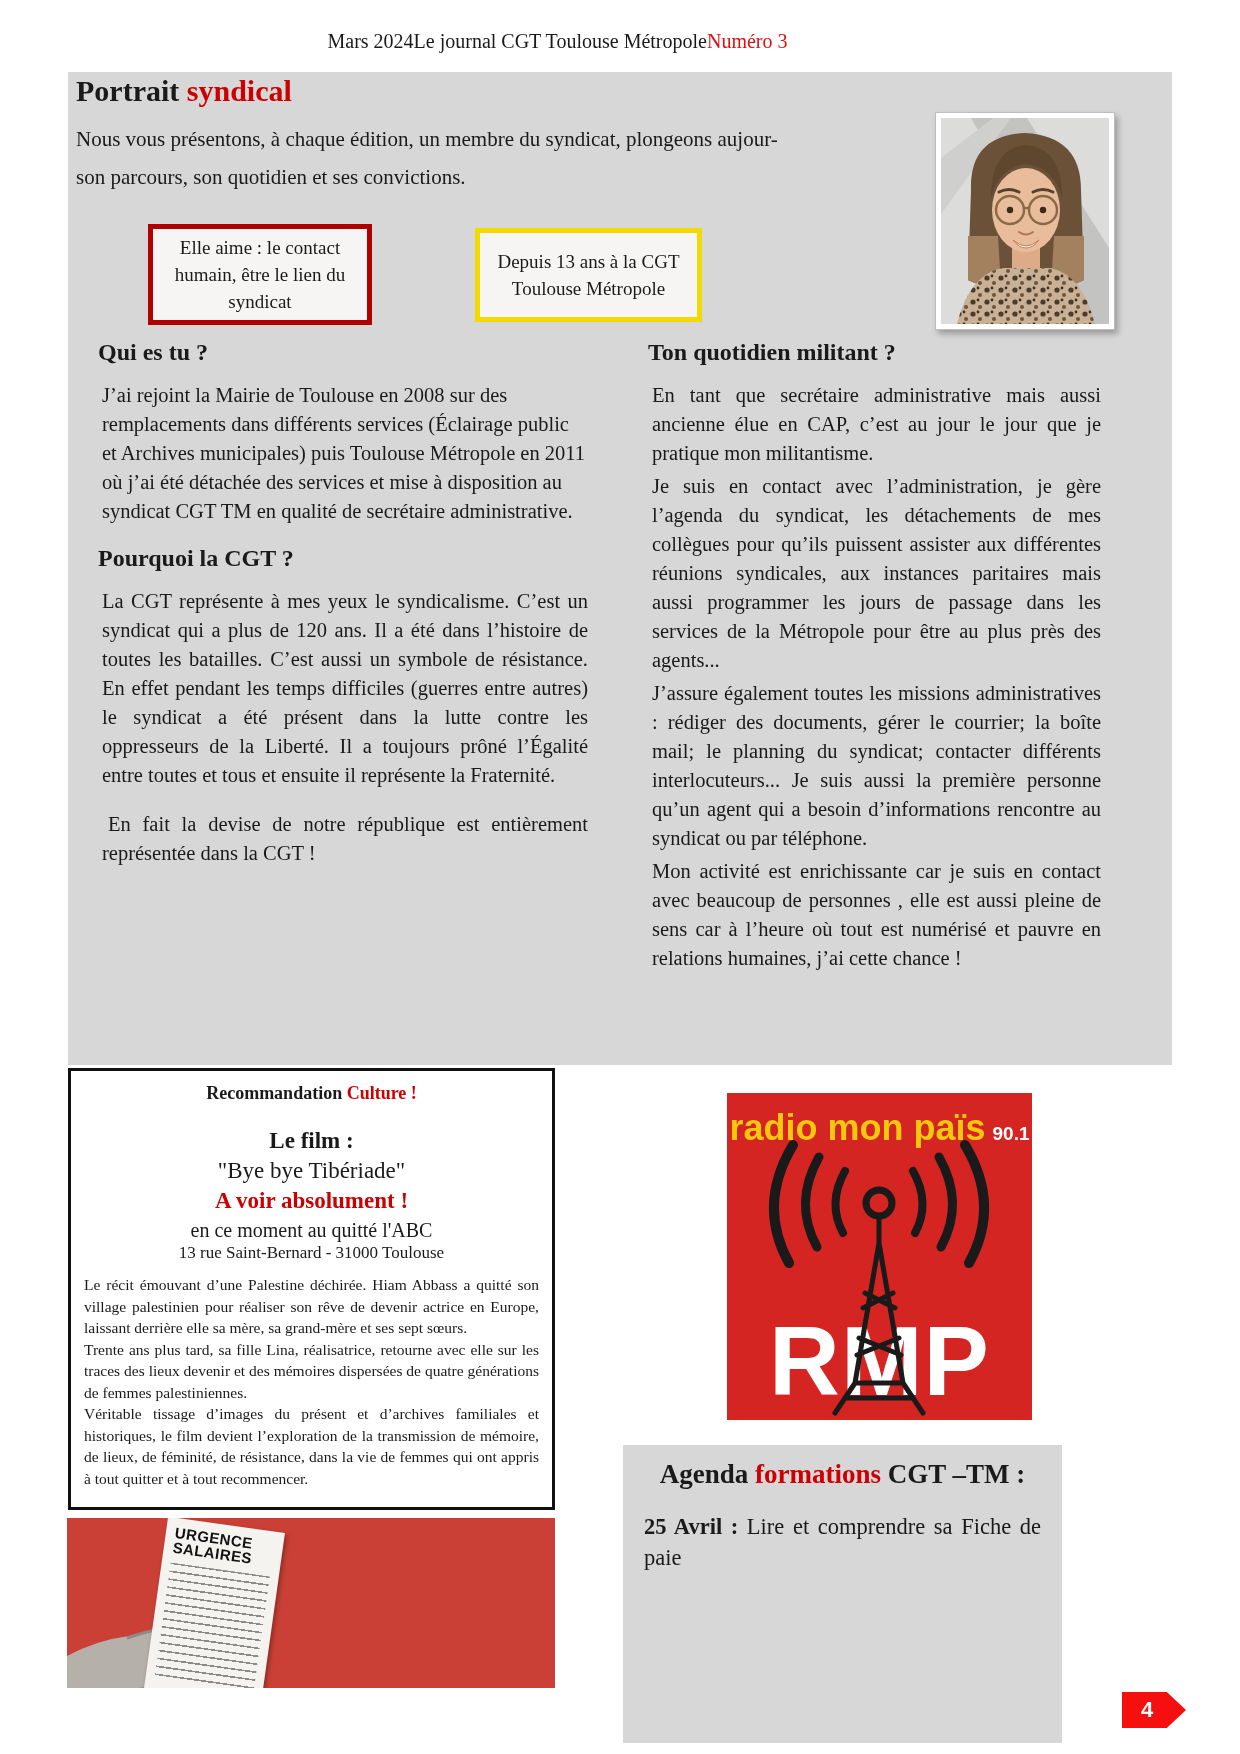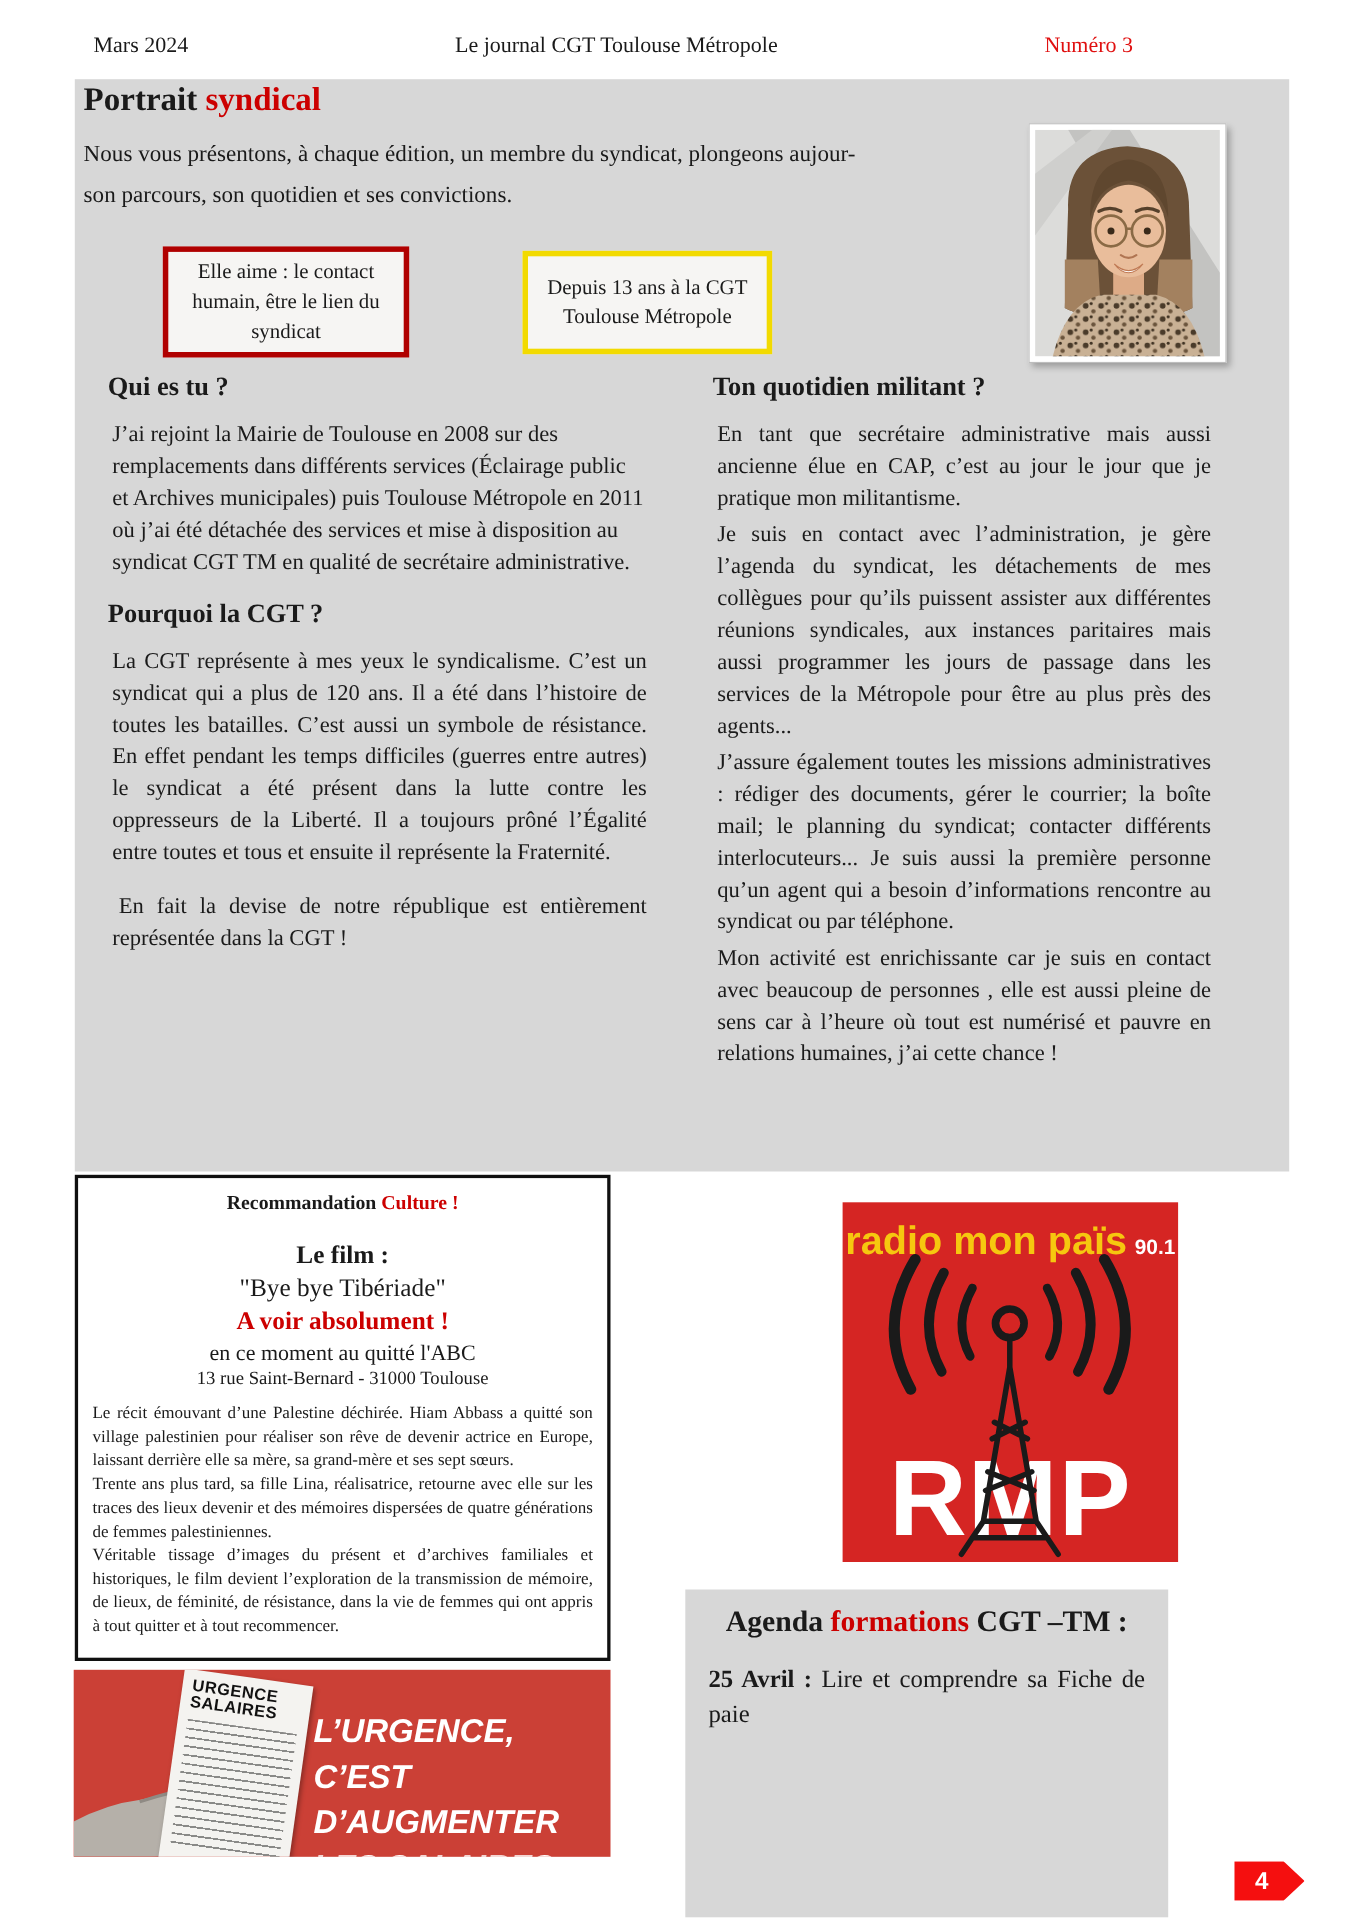--- a/index.html
+++ b/index.html
@@ -1,21 +1,21 @@
 <!DOCTYPE html>
 <html><head>
 <meta charset="utf-8">
 <style>
   html,body{margin:0;padding:0;background:#ffffff;}
   .page{position:relative;width:1240px;height:1754px;background:#ffffff;
         font-family:"Liberation Serif",serif;color:#1a1a1a;overflow:hidden;}
 
   
   .hdr{position:absolute;left:68px;top:30px;width:962px;display:flex;
-       justify-content:space-between;align-items:baseline;font-size:20px;}
+       justify-content:center;align-items:baseline;font-size:20px;}
   .hdr .date{padding-left:17px;}
   .hdr .issue{color:#e01010;}
 
   
   .panel{position:absolute;left:68px;top:72px;width:1104px;height:993px;background:#d7d7d7;}
   .panel h1{position:absolute;left:8px;top:2px;margin:0;font-size:30px;font-weight:bold;}
   .panel h1 .red{color:#cc0000;}
   .intro{position:absolute;left:8px;top:48px;width:770px;font-size:21px;line-height:38px;}
 
   .photo{position:absolute;left:867px;top:40px;width:180px;height:218px;background:#fff;
@@ -58,21 +58,21 @@
                  transform:rotate(8deg);box-shadow:2px 2px 5px rgba(0,0,0,.35);box-sizing:border-box;padding:7px 9px;}
   .banner .paper .ptitle{font-family:"Liberation Sans",sans-serif;font-weight:bold;color:#111;
                          font-size:15px;line-height:15px;letter-spacing:.5px;}
   .banner .paper .plines{margin-top:8px;height:118px;
           background:repeating-linear-gradient(#8a8a88 0 1.6px,transparent 1.6px 8px);}
   .banner .slogan{position:absolute;left:218px;top:36px;color:#ffffff;
                   font-family:"Liberation Sans",sans-serif;font-style:italic;font-weight:bold;
                   font-size:30px;line-height:41px;}
 
   
-  .rmp{position:absolute;left:766px;top:1093px;width:305px;height:327px;background:#d52523;overflow:hidden;}
+  .rmp{position:absolute;left:727px;top:1093px;width:305px;height:327px;background:#d52523;overflow:hidden;}
   .rmp .toprow{position:absolute;top:14px;left:0;width:100%;text-align:center;
                font-family:"Liberation Sans",sans-serif;font-weight:bold;white-space:nowrap;}
   .rmp .station{color:#f6c70f;font-size:36px;}
   .rmp .freq{color:#ffffff;font-size:19px;margin-left:7px;}
   .rmp .big{position:absolute;bottom:10px;left:0;width:100%;text-align:center;color:#ffffff;
             font-family:"Liberation Sans",sans-serif;font-weight:bold;font-size:98px;line-height:98px;letter-spacing:1px;}
   .rmp svg.antenna{position:absolute;left:0;top:0;width:100%;height:100%;}
 
   
   .agenda{position:absolute;left:623px;top:1445px;width:439px;height:298px;background:#d7d7d7;
@@ -180,25 +180,20 @@
 
   <div class="banner">
     <svg class="hand" width="210" height="110" viewBox="0 0 210 110">
       <path d="M0,110 L0,78 Q30,62 62,58 L120,44 Q134,40 138,50 Q141,59 128,64 L96,74 Q130,68 142,72 Q152,76 146,85 Q120,110 70,110 Z" fill="#b5b0a9"></path>
       <path d="M60,60 Q90,50 118,46" stroke="#8f8a84" stroke-width="3" fill="none"></path>
     </svg>
     <div class="paper">
       <div class="ptitle">URGENCE SALAIRES</div>
       <div class="plines"></div>
     </div>
-    <div class="slogan">
-      <div>L’URGENCE,</div>
-      <div>C’EST D’AUGMENTER</div>
-      <div>LES SALAIRES</div>
-    </div>
   </div>
 
   <div class="rmp">
     <div class="toprow">
       <span class="station">radio mon païs</span><span class="freq">90.1</span>
     </div>
     <div class="big">RMP</div>
     <svg class="antenna" viewBox="0 0 305 327">
       <g stroke="#1a1a1a" fill="none" stroke-linecap="round">
         <circle cx="152" cy="110" r="13" stroke-width="7"></circle>

